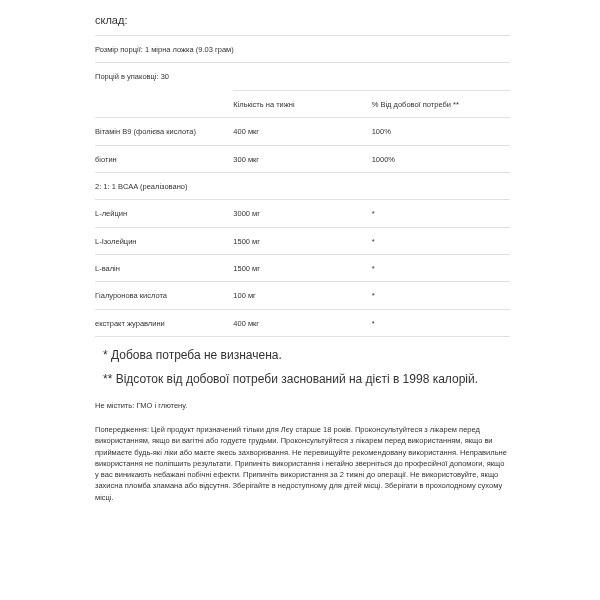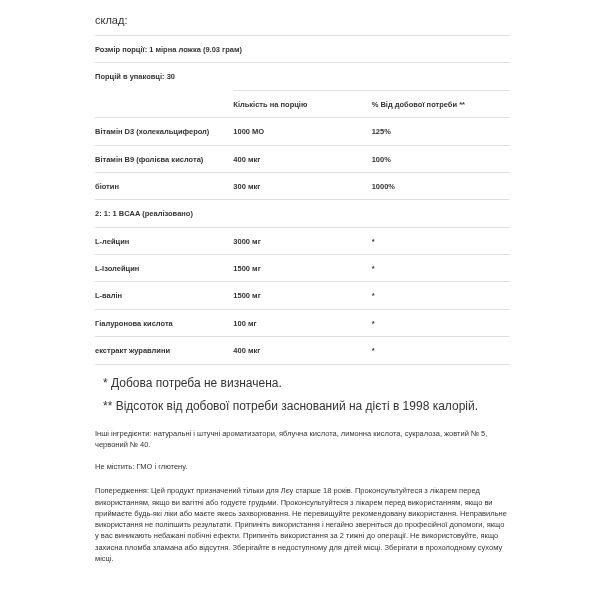--- a/index.html
+++ b/index.html
@@ -22,21 +22,20 @@
   }
   .label-title {
     font-size: 11px;
     color: #333;
     padding: 4px 0 9px 0;
   }
   table.facts {
     width: 100%;
     border-collapse: collapse;
     table-layout: fixed;
-    font-weight: bold;
   }
   table.facts td {
     border-top: 1px solid #e0e0e0;
     padding: 9px 0 8px 0;
     vertical-align: top;
     font-size: 7.5px;
     line-height: 1.25;
     color: #333;
   }
   td.c-name { width: 53%; padding-right: 6px; }
@@ -80,29 +79,24 @@
   <table class="facts">
     <tbody>
       <tr>
         <td colspan="3">Розмір порції: 1 мірна ложка (9.03 грам)</td>
       </tr>
       <tr>
         <td colspan="3">Порцій в упаковці: 30</td>
       </tr>
       <tr class="head">
         <td class="c-name"></td>
-        <td class="c-amt hdr-text">Кількість на порцію</td>
+        <td class="c-amt hdr-text">Кількість на тижні</td>
         <td class="c-dv hdr-text">% Від добової потреби **</td>
       </tr>
 
-      <tr>
-        <td class="c-name">Вітамін D3 (холекальциферол)</td>
-        <td class="c-amt">1000 МО</td>
-        <td class="c-dv">125%</td>
-      </tr>
       <tr>
         <td class="c-name">Вітамін B9 (фолієва кислота)</td>
         <td class="c-amt">400 мкг</td>
         <td class="c-dv">100%</td>
       </tr>
       <tr>
         <td class="c-name">біотин</td>
         <td class="c-amt">300 мкг</td>
         <td class="c-dv">1000%</td>
       </tr>
@@ -137,17 +131,16 @@
         <td class="c-dv">*</td>
       </tr>
     </tbody>
   </table>
 
   <div class="footnotes">
     <div class="footnote">* Добова потреба не визначена.</div>
     <div class="footnote">** Відсоток від добової потреби заснований на дієті в 1998 калорій.</div>
   </div>
 
-  <div class="para">Інші інгредієнти: натуральні і штучні ароматизатори, яблучна кислота, лимонна кислота, сукралоза, жовтий № 5, червоний № 40.</div>
   <div class="para">Не містить: ГМО і глютену.</div>
   <div class="para warn">Попередження: Цей продукт призначений тільки для Лєу старше 18 років. Проконсультуйтеся з лікарем перед використанням, якщо ви вагітні або годуєте грудьми. Проконсультуйтеся з лікарем перед використанням, якщо ви приймаєте будь-які ліки або маєте якесь захворювання. Не перевищуйте рекомендовану використання. Неправильне використання не поліпшить результати. Припиніть використання і негайно зверніться до професійної допомоги, якщо у вас виникають небажані побічні ефекти. Припиніть використання за 2 тижні до операції. Не використовуйте, якщо захисна пломба зламана або відсутня. Зберігайте в недоступному для дітей місці. Зберігати в прохолодному сухому місці.</div>
 
 </div>
 
 </body></html>

